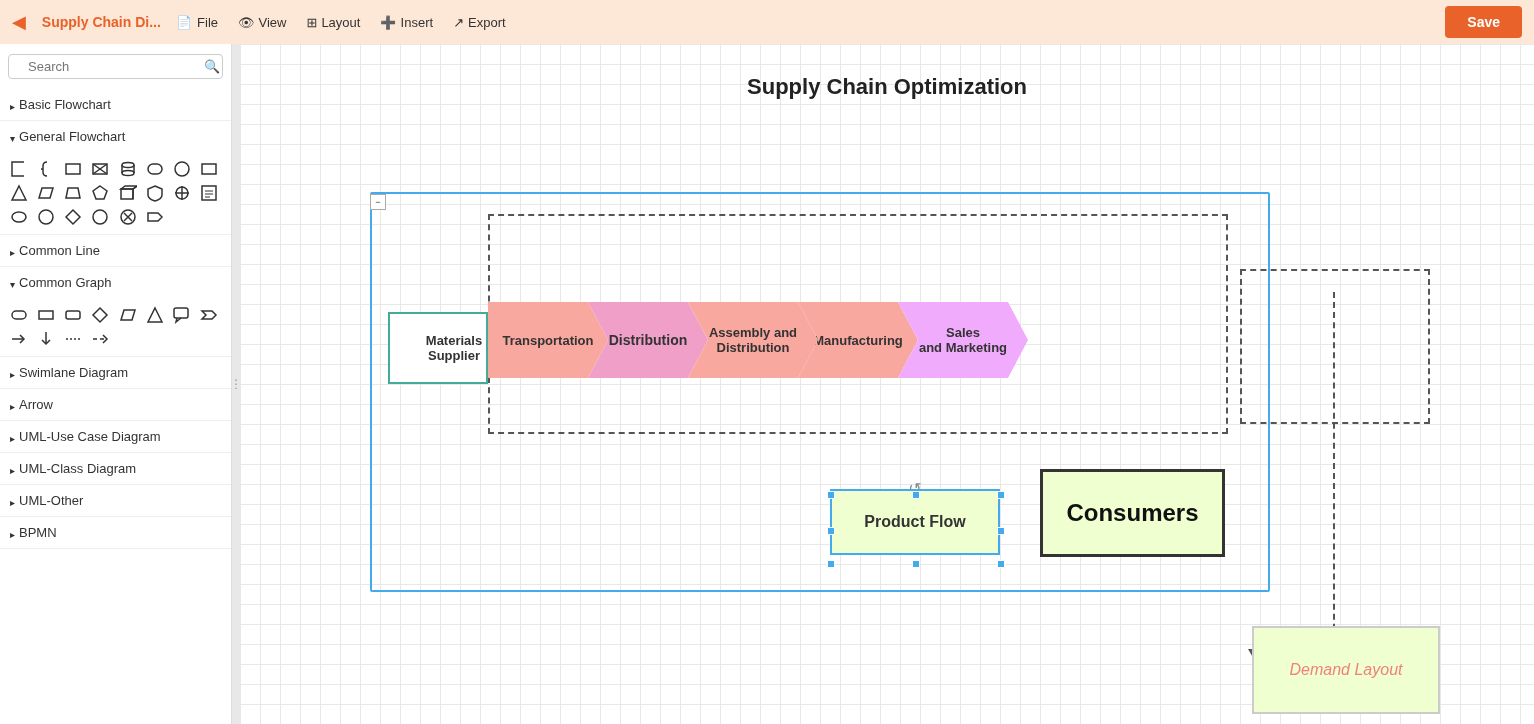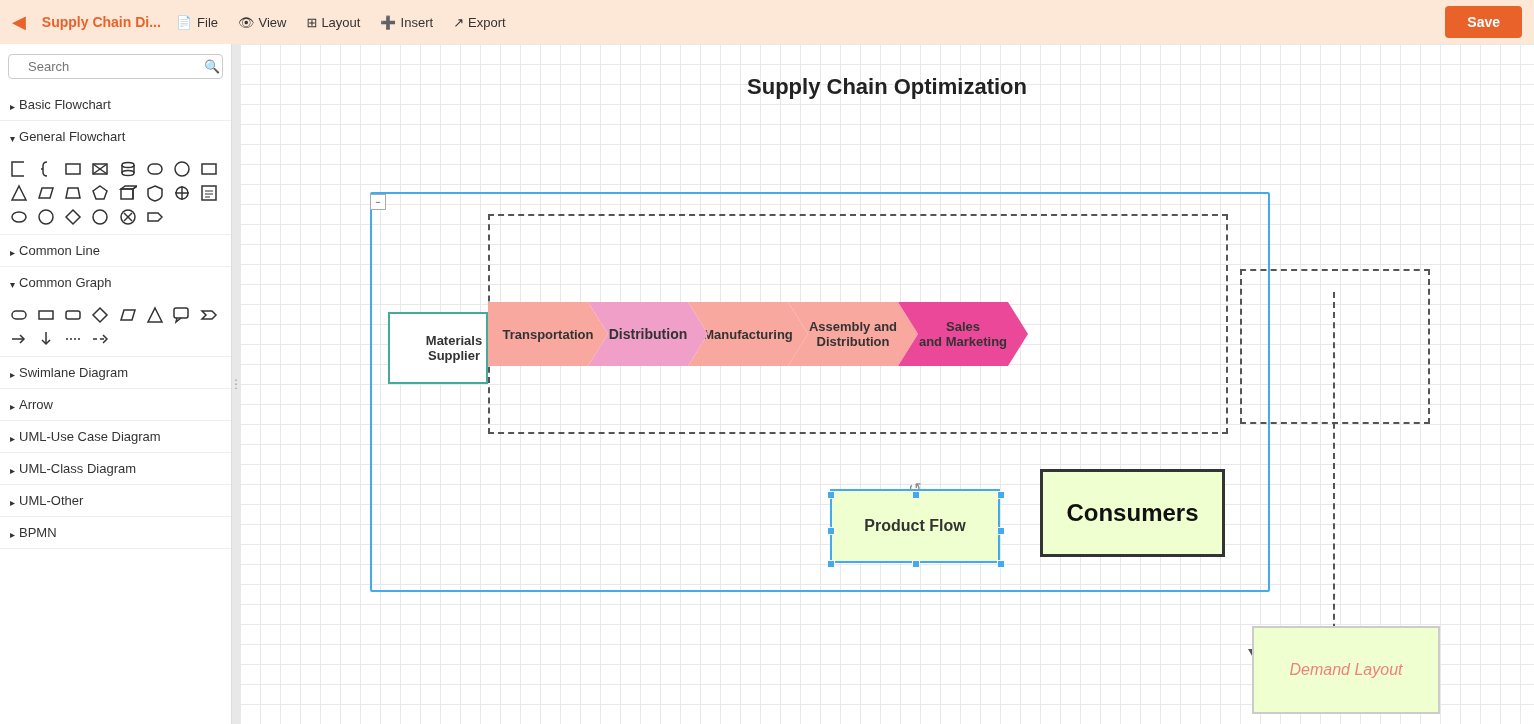--- a/index.html
+++ b/index.html
@@ -63,36 +63,36 @@
       position: absolute; top: 268px; left: 148px; width: 100px; height: 72px;
       border: 2px solid #4a9; background: white; display: flex; align-items: center; justify-content: center; text-align: center;
       font-size: 13px; font-weight: bold; color: #333; z-index: 5; padding-left: 32px;
     }
 
     
     .chevrons-row { position: absolute; top: 258px; left: 248px; display: flex; align-items: center; gap: 0; }
 
     .chevron {
       display: flex; align-items: center; justify-content: center;
-      height: 64px; min-width: 120px; font-size: 13px; font-weight: bold;
+      height: 76px; min-width: 120px; font-size: 13px; font-weight: bold;
       color: #333; position: relative; cursor: pointer;
       clip-path: polygon(0 0, calc(100% - 20px) 0, 100% 50%, calc(100% - 20px) 100%, 0 100%, 20px 50%);
       margin-left: -20px;
     }
     .chevron:first-child { clip-path: polygon(0 0, calc(100% - 20px) 0, 100% 50%, calc(100% - 20px) 100%, 0 100%); margin-left: 0; }
 
     .chevron-transportation { background: #f9a8a0; }
     .chevron-procurement { background: #f0a0c8; font-weight: 900; font-size: 14px; }
     .chevron-manufacturing { background: #f9a8a0; }
     .chevron-assembly { background: #f9a8a0; }
-    .chevron-sales { background: #ec4899; }
+    .chevron-sales { background: #f0abfc; }
 
     
     .product-flow-box {
-      position: absolute; top: 445px; left: 590px; width: 170px; height: 74px;
+      position: absolute; top: 445px; left: 590px; width: 170px; height: 66px;
       border: 2px solid #4ae; background: #f0ffd0; display: flex; align-items: center; justify-content: center;
       font-size: 16px; font-weight: bold; color: #333; cursor: pointer;
     }
     .product-flow-handle {
       position: absolute; top: 435px; left: 590px; width: 170px; display: flex; justify-content: center;
       font-size: 14px; color: #888; cursor: pointer;
     }
 
     
     .sel-handle {
@@ -419,25 +419,25 @@
         <span>Materials<br>Supplier</span>
       </div>
 
       <div class="chevrons-row">
         <div class="chevron chevron-transportation">
           <span>Transportation</span>
         </div>
         <div class="chevron chevron-procurement">
           <span>Distribution</span>
         </div>
+        <div class="chevron chevron-assembly" style="min-width:130px; text-align:center;">
+          <span>Assembly and<br>Distribution</span>
+        </div>
         <div class="chevron chevron-manufacturing">
           <span>Manufacturing</span>
-        </div>
-        <div class="chevron chevron-assembly" style="min-width:130px; text-align:center;">
-          <span>Assembly and<br>Distribution</span>
         </div>
         <div class="chevron chevron-sales" style="min-width:130px; text-align:center;">
           <span>Sales<br>and Marketing</span>
         </div>
       </div>
 
       <div class="product-flow-handle">
         <span style="font-size:16px;">↺</span>
       </div>
 

